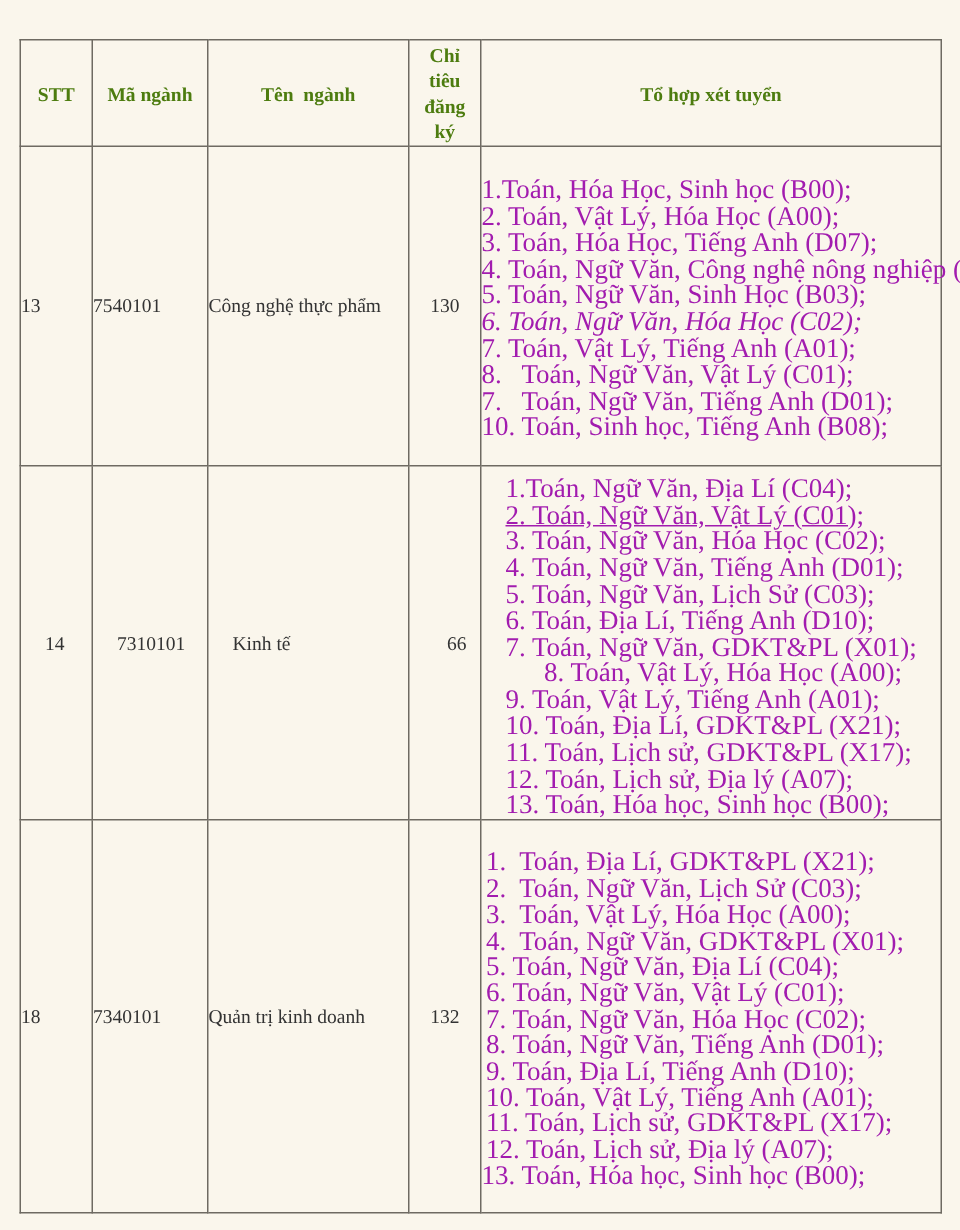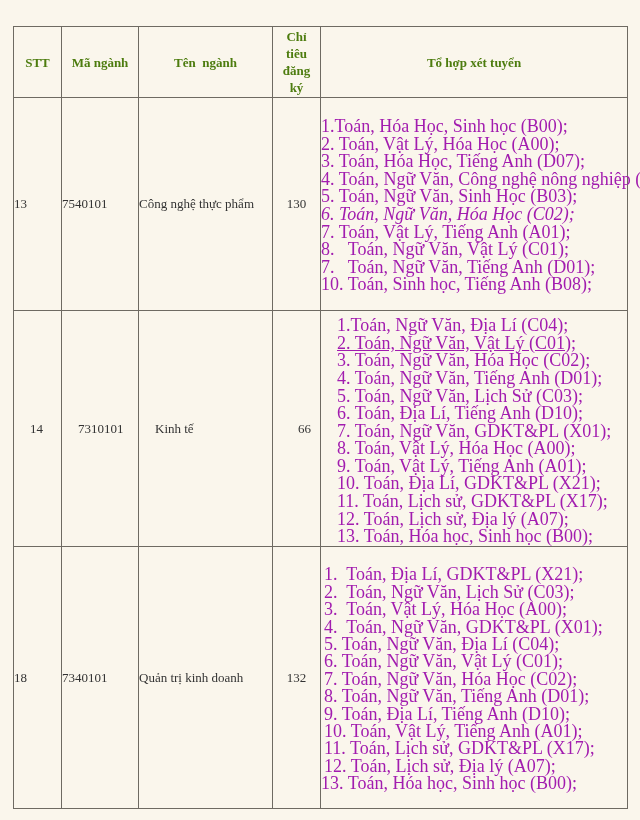--- a/index.html
+++ b/index.html
@@ -134,21 +134,21 @@
         <td class="cell ct">66</td>
         <td class="cell tohop">
           <ul class="combos">
             <li style="white-space:pre;">1.Toán, Ngữ Văn, Địa Lí (C04);</li>
             <li style="white-space:pre;text-decoration:underline;">2. Toán, Ngữ Văn, Vật Lý (C01);</li>
             <li style="white-space:pre;">3. Toán, Ngữ Văn, Hóa Học (C02);</li>
             <li style="white-space:pre;">4. Toán, Ngữ Văn, Tiếng Anh (D01);</li>
             <li style="white-space:pre;">5. Toán, Ngữ Văn, Lịch Sử (C03);</li>
             <li style="white-space:pre;">6. Toán, Địa Lí, Tiếng Anh (D10);</li>
             <li style="white-space:pre;">7. Toán, Ngữ Văn, GDKT&amp;PL (X01);</li>
-            <li style="white-space:pre;">8. Toán, Vật Lý, Hóa Học (A00);</li>
+            <li style="white-space:pre;text-align:center;">8. Toán, Vật Lý, Hóa Học (A00);</li>
             <li style="white-space:pre;">9. Toán, Vật Lý, Tiếng Anh (A01);</li>
             <li style="white-space:pre;">10. Toán, Địa Lí, GDKT&amp;PL (X21);</li>
             <li style="white-space:pre;">11. Toán, Lịch sử, GDKT&amp;PL (X17);</li>
             <li style="white-space:pre;">12. Toán, Lịch sử, Địa lý (A07);</li>
             <li style="white-space:pre;">13. Toán, Hóa học, Sinh học (B00);</li>
           </ul>
         </td>
       </tr>
 
       <tr class="r15">

